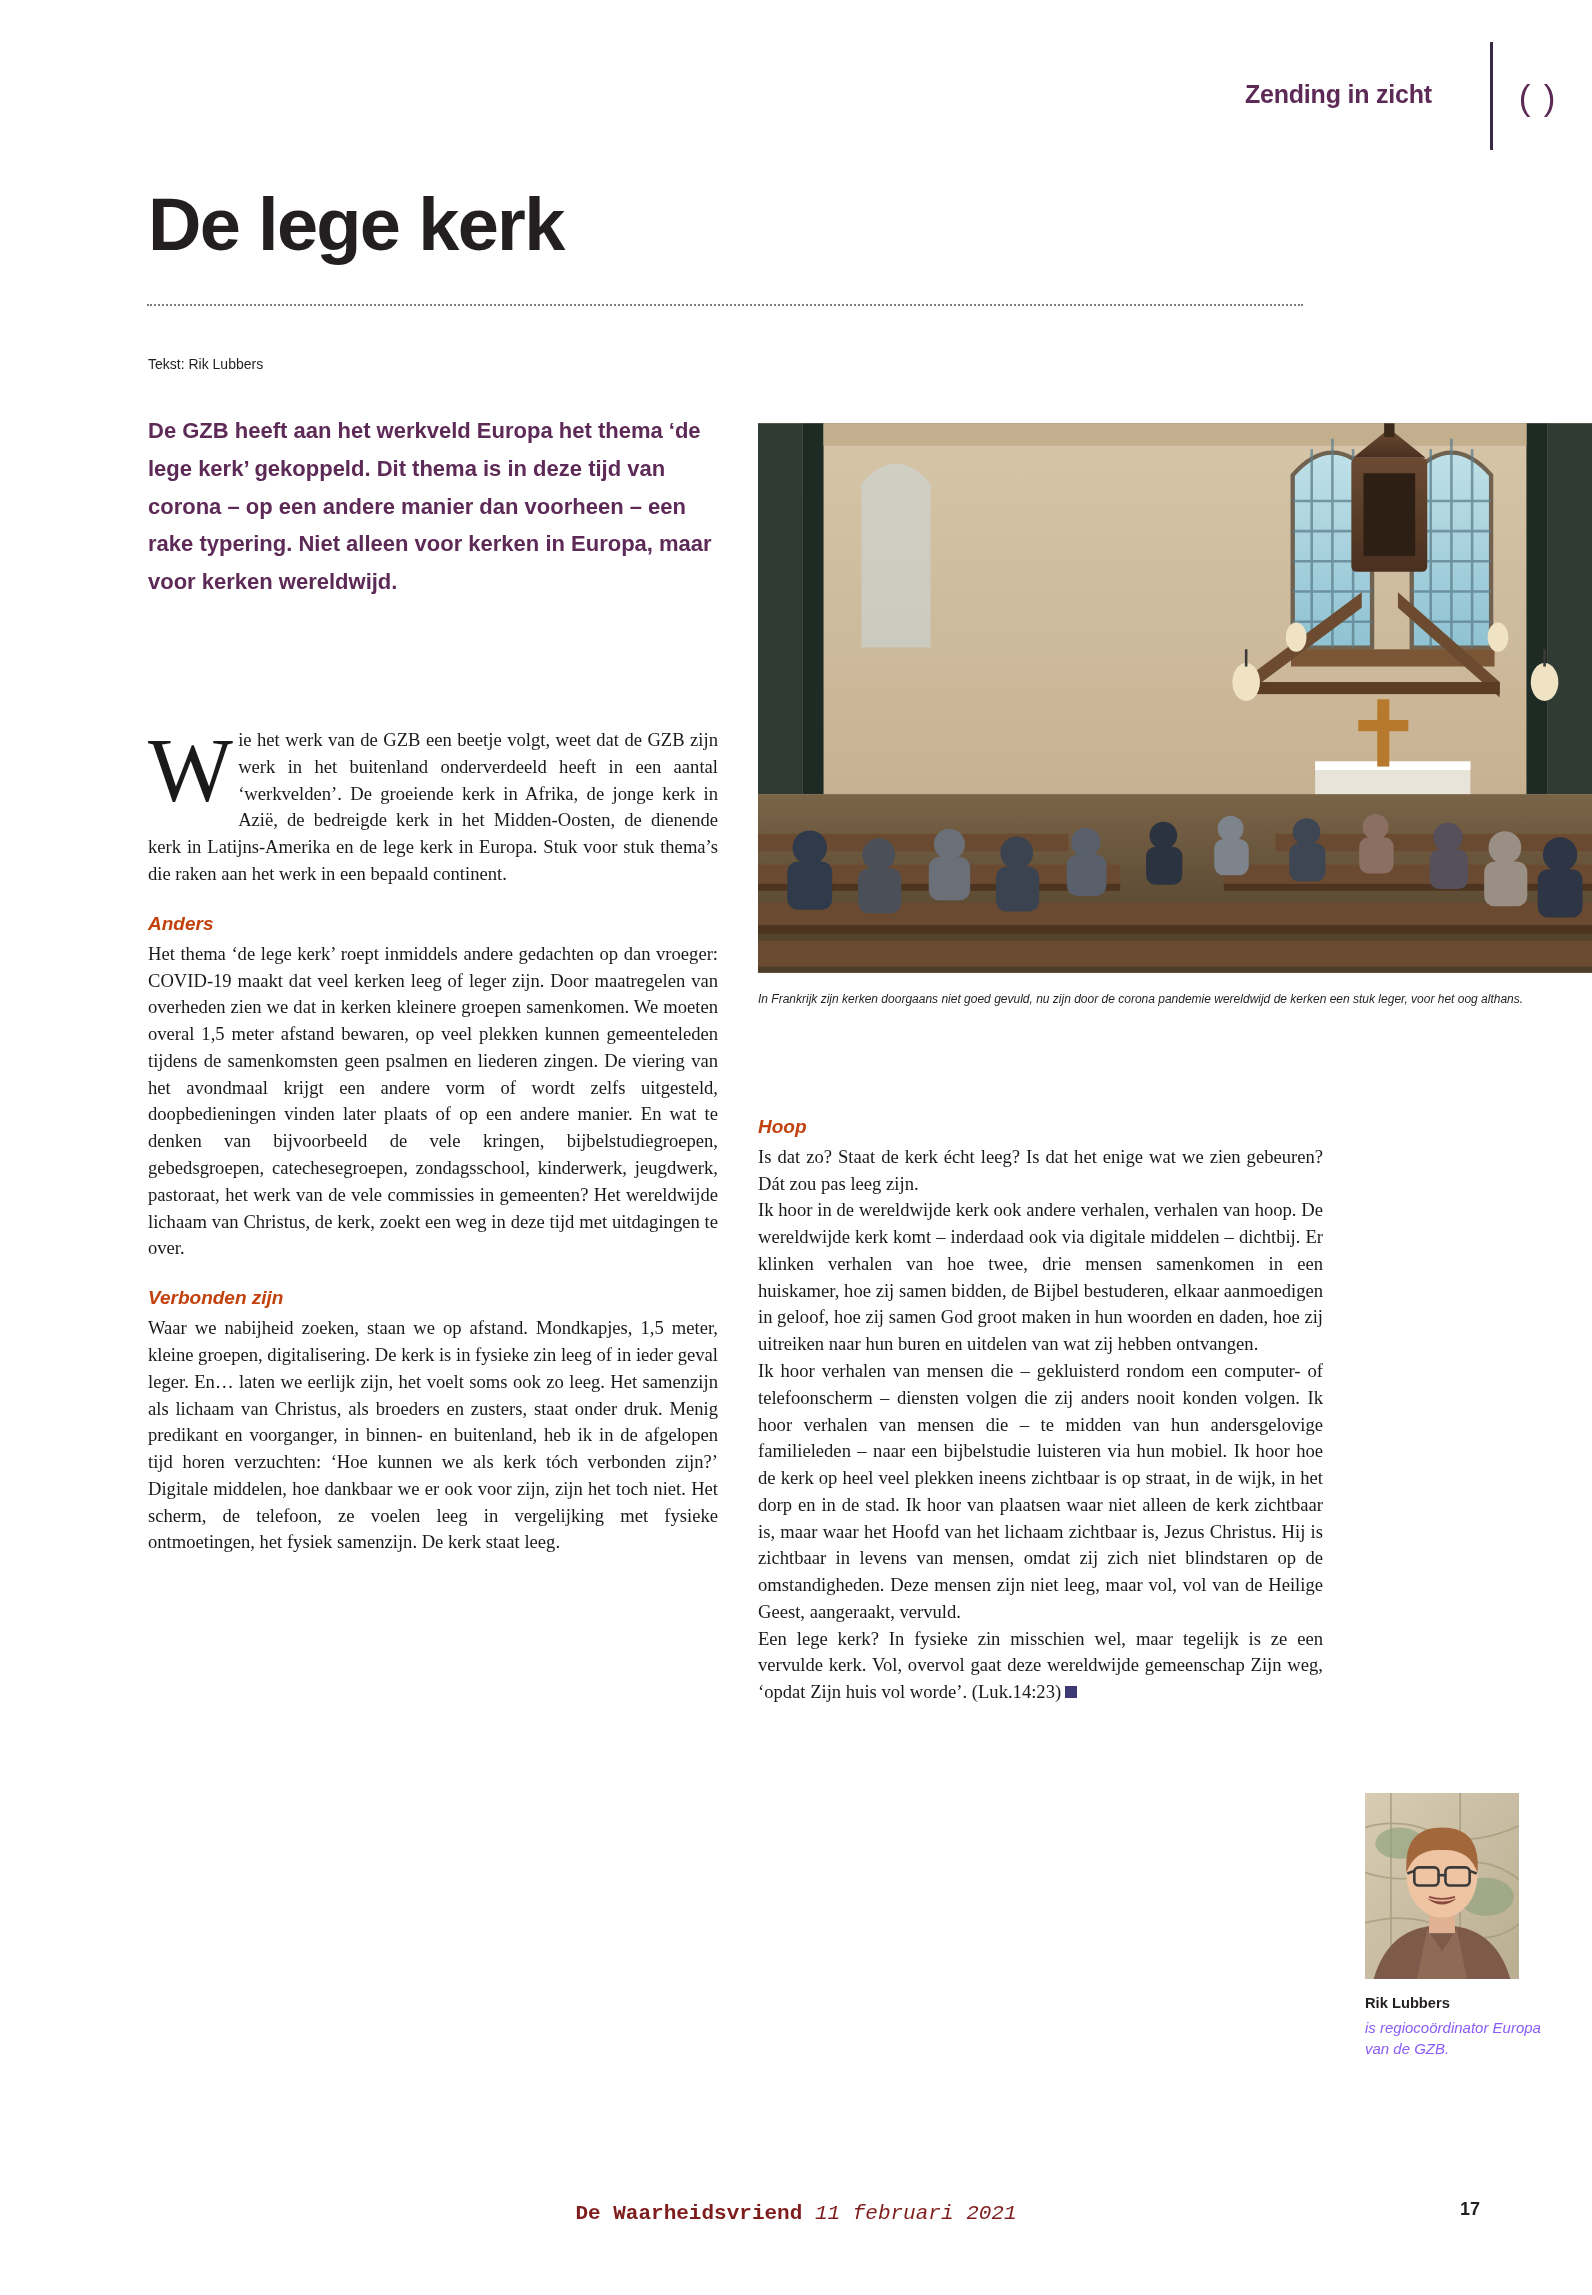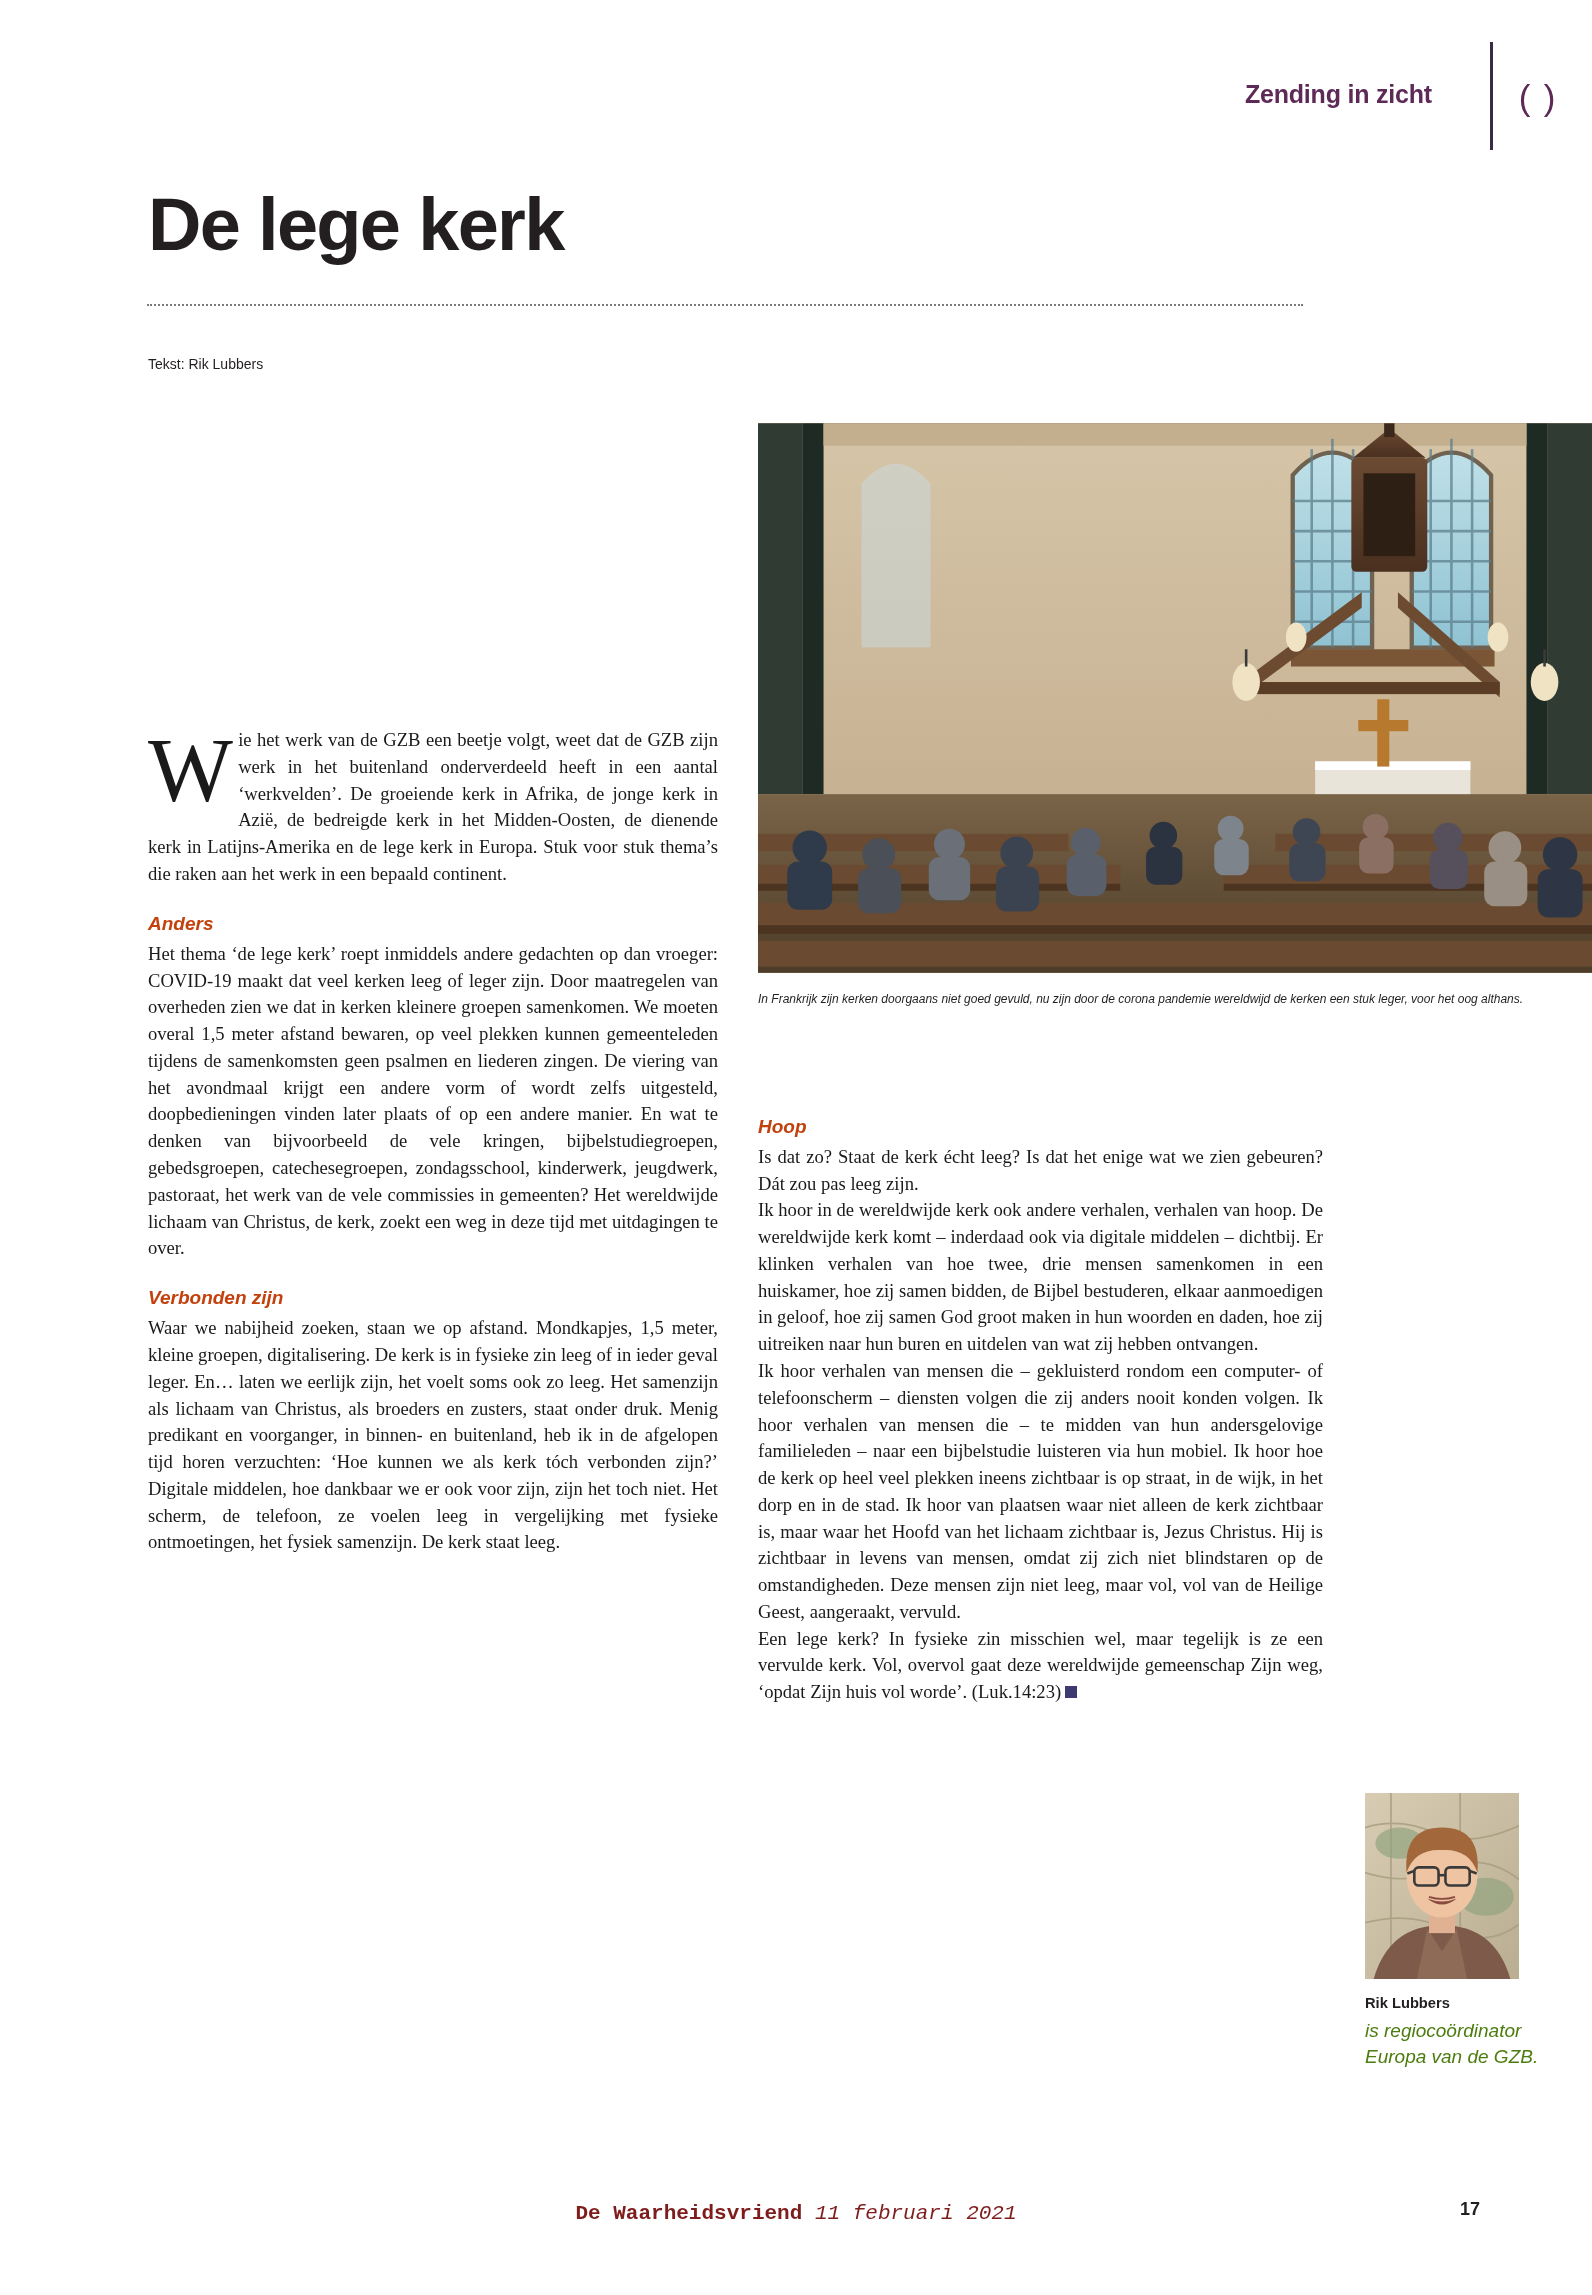--- a/index.html
+++ b/index.html
@@ -187,23 +187,23 @@
     font-size: 14.7px;
     color: #231f20;
   }
   .author-role {
     position: absolute;
     top: 2018px;
     left: 1365px;
     width: 186px;
     font-family: "Liberation Sans", sans-serif;
     font-style: italic;
-    font-size: 19px;
+    font-size: 15px;
     line-height: 1.38;
-    color: #4d7c0f;
+    color: #8b5cf6;
   }
 
   
   .footer {
     position: absolute;
     top: 2202px;
     left: 0;
     width: 100%;
     text-align: center;
     font-family: Liberation Mono, monospace;
@@ -243,20 +243,21 @@
   </div>
 
   <h1 class="article-title">De lege kerk</h1>
   <div class="dotted-rule"></div>
 
   <div class="byline">
     <b>Tekst:</b>
     <span>Rik Lubbers</span>
   </div>
 
+  <div class="lead">De GZB heeft aan het werkveld Europa het thema ‘de lege kerk’ gekoppeld. Dit thema is in deze tijd van corona – op een andere manier dan voorheen – een rake typering. Niet alleen voor kerken in Europa, maar voor kerken wereldwijd.</div>
 
   <div class="photo">
     <svg width="834" height="550" viewBox="0 0 967 637" xmlns="http://www.w3.org/2000/svg" aria-hidden="true">
       <defs>
         <linearGradient id="wall" x1="0" y1="0" x2="0" y2="1">
           <stop offset="0%" stop-color="#d6c5a8"></stop>
           <stop offset="60%" stop-color="#c9b495"></stop>
           <stop offset="100%" stop-color="#b9a383"></stop>
         </linearGradient>
         <linearGradient id="woodDark" x1="0" y1="0" x2="0" y2="1">

